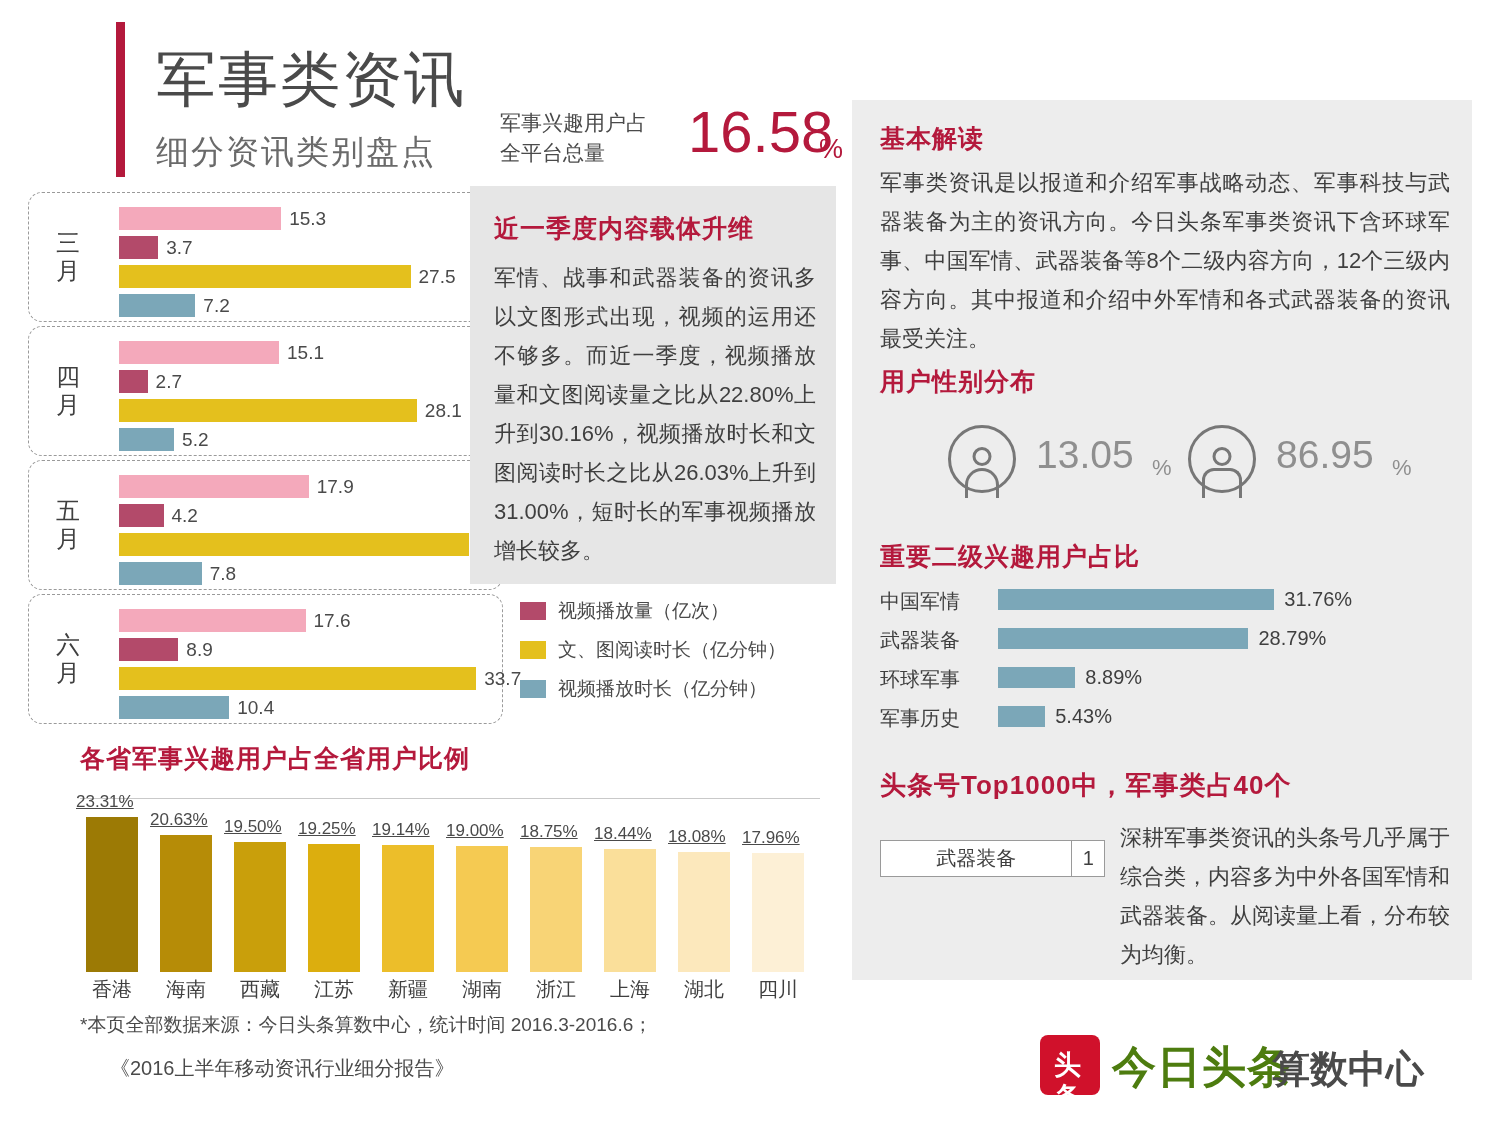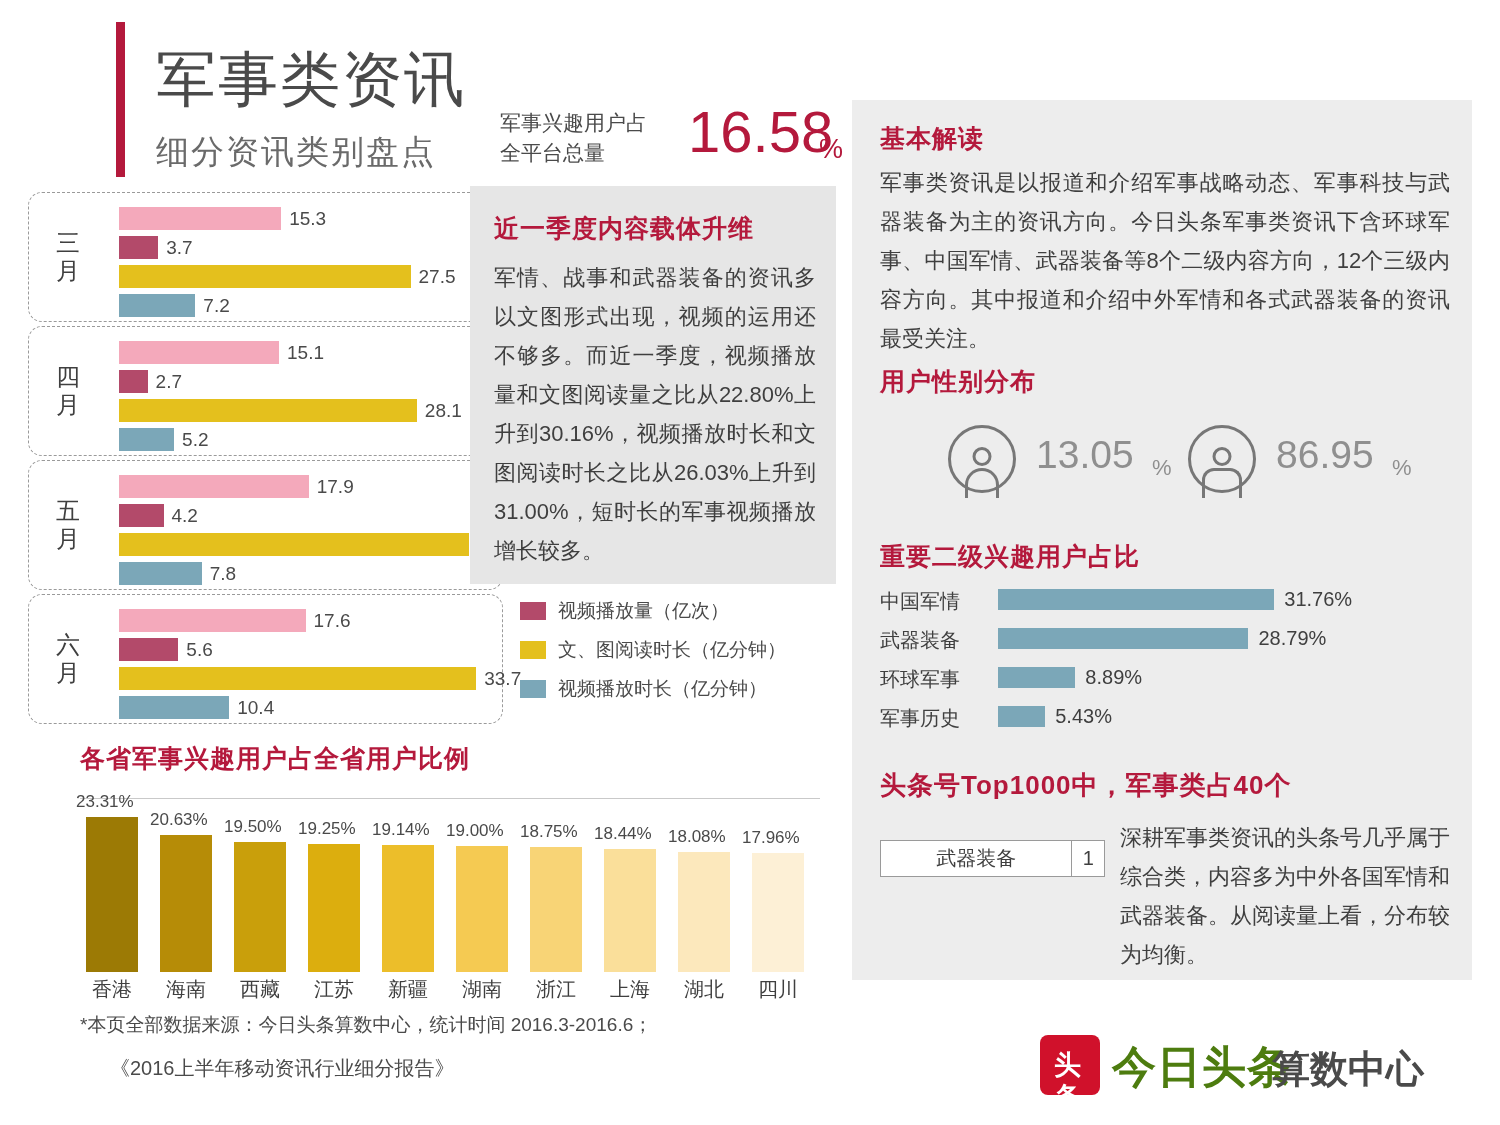--- a/index.html
+++ b/index.html
@@ -37,21 +37,21 @@
   
   #mid-box { position:absolute; left:470px; top:186px; width:366px; height:398px; background:#e6e6e6; }
   #mid-title { position:absolute; left:494px; top:212px; font-size:25px; color:#b4193c; font-weight:bold; letter-spacing:1px; }
   #mid-text { position:absolute; left:494px; top:258px; width:322px; font-size:22px; line-height:39px; color:#3f3f3f; text-align:justify; }
 
   
   #prov-title { position:absolute; left:80px; top:742px; font-size:25px; font-weight:bold; color:#b4193c; letter-spacing:1px; }
   #prov-chart { position:absolute; left:80px; top:790px; width:740px; height:215px; }
   #prov-axis { position:absolute; left:0; top:8px; width:740px; height:1px; background:#c9c9c9; }
   .pbar { position:absolute; bottom:0; left:0; width:52px; }
-  .pval { position:absolute; font-size:17px; color:#4a4a4a; white-space:nowrap; }
+  .pval { position:absolute; font-size:17px; color:#4a4a4a; white-space:nowrap;text-decoration:underline; }
   .pname { position:absolute; bottom:0; width:52px; text-align:center; font-size:20px; color:#3f3f3f; }
 
   #src-note { position:absolute; left:80px; top:1012px; font-size:19px; color:#4a4a4a; }
   #rep-note { position:absolute; left:110px; top:1055px; font-size:20px; color:#4a4a4a; }
 
   
   #right-panel { position:absolute; left:852px; top:100px; width:620px; height:880px; background:#ededed; }
   .rtitle { position:absolute; font-size:25px; font-weight:bold; color:#b4193c; letter-spacing:1px; }
   .rtext { position:absolute; font-size:22px; line-height:39px; color:#3f3f3f; text-align:justify; }
 
@@ -133,21 +133,21 @@
       <div class="bval" style="left: 447.8px; top: 73px;">33.0</div>
       <div class="bar" style="background: rgb(123, 167, 184); width: 82.68px; top: 101px;"></div>
       <div class="bval" style="left: 180.68px; top: 102px;">7.8</div>
     </div>
     <div class="mgroup" style="top: 402px; height: 130px;">
       <div class="mlabel" style="white-space: pre;">六
 月</div>
       <div class="bar" style="background: rgb(244, 169, 187); width: 186.56px; top: 14px;"></div>
       <div class="bval" style="left: 284.56px; top: 15px;">17.6</div>
       <div class="bar" style="background: rgb(179, 74, 106); width: 59.36px; top: 43px;"></div>
-      <div class="bval" style="left: 157.36px; top: 44px;">5.6</div>
+      <div class="bval" style="left: 157.36px; top: 44px;">8.9</div>
       <div class="bar" style="background: rgb(228, 192, 29); width: 357.22px; top: 72px;"></div>
       <div class="bval" style="left: 455.22px; top: 73px;">33.7</div>
       <div class="bar" style="background: rgb(123, 167, 184); width: 110.24px; top: 101px;"></div>
       <div class="bval" style="left: 208.24px; top: 102px;">10.4</div>
     </div>
   </div>
 
 <div id="legend">
     <div class="lrow">
       <div class="lsw" style="background: rgb(179, 74, 106);"></div>

